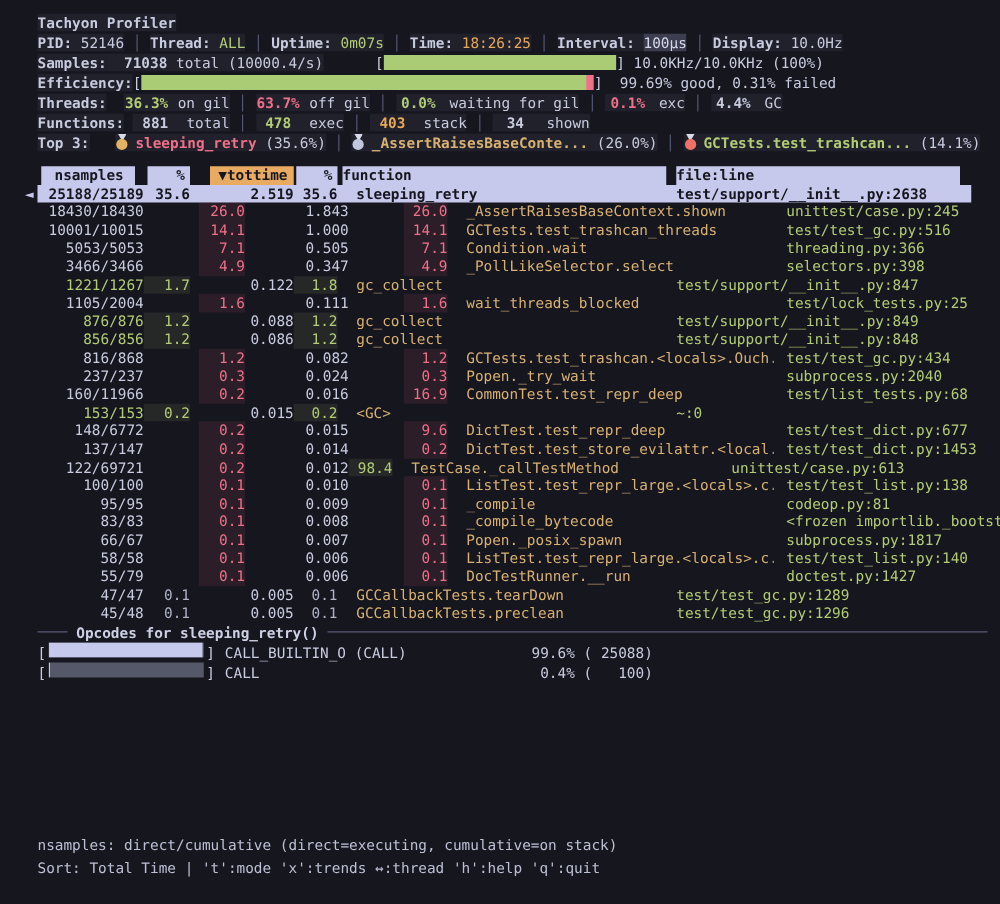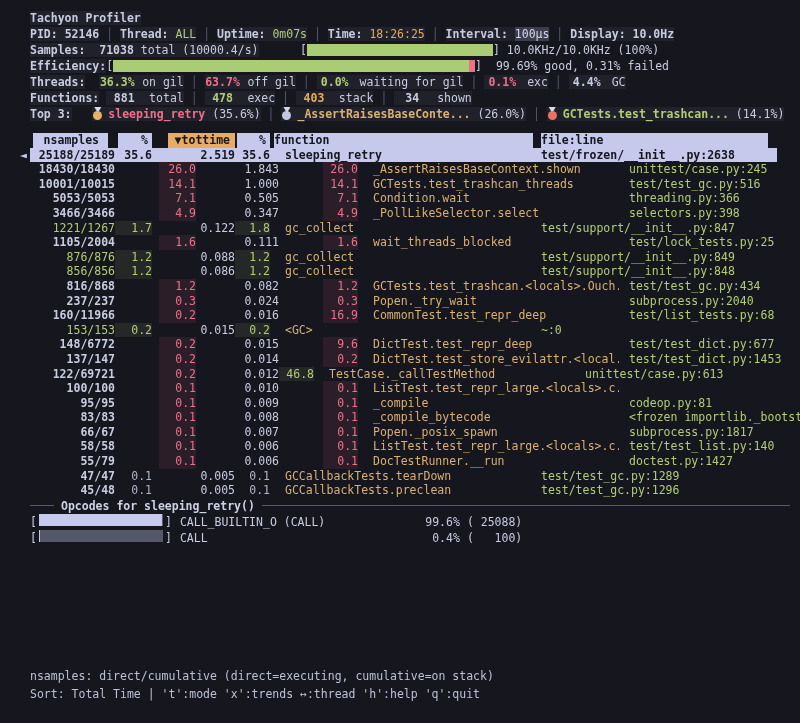--- a/index.html
+++ b/index.html
@@ -21,21 +21,21 @@
   body{background:var(--bg);}
   .screen{
     position:relative;width:800px;height:723px;background:var(--bg);
     overflow:hidden;font-family:"DejaVu Sans Mono",monospace;font-size:11.5px;
     color:var(--fg);
   }
   .line{height:16px;line-height:16px;padding-left:30px;white-space:pre;}
   .top{padding-top:10px;}
   .chip{background:var(--chip);}
   .b{font-weight:bold;}
-  .fg{color:var(--fg);font-weight:bold;} .dim{color:var(--fg-dim);}
+  .fg{color:var(--fg);} .dim{color:var(--fg-dim);}
   .green{color:var(--green);} .red{color:var(--red);}
   .orange{color:var(--orange);} .yellow{color:var(--yellow);}
   .hl{background:#3c3d4f;color:#d6d9ea;}
   .sep{color:var(--sep);}
   .num5{display:inline-block;width:36px;text-align:center;}
   .bar{display:inline-block;height:12px;vertical-align:-2px;background:var(--barempty);position:relative;overflow:hidden;}
   .bar .fill{position:absolute;left:0;top:0;bottom:0;background:#a9cc74;}
   .bar .fail{position:absolute;right:0;top:0;bottom:0;background:var(--red);}
   .medal{display:inline-block;position:relative;width:11px;height:13px;margin-right:5px;vertical-align:-2px;}
   .medal::before{content:"";position:absolute;top:0;left:2px;width:7px;height:6px;background:#d7dae8;
@@ -105,37 +105,37 @@
       <span class="h-g2"></span>
       <span class="hcell h-tt">▼tottime</span>
       <span class="h-g3"></span>
       <span class="hcell h-p2">%</span>
       <span class="h-g4"></span>
       <span class="hcell h-fn">function</span>
       <span class="h-g5"></span>
       <span class="hcell h-fl">file:line</span>
     </div>
     <div id="table-body">
-        <div class="trow sel"><span class="gutter">◄</span><span class="c-ns fg">25188/25189</span><span class="c-p1 ">35.6</span><span class="c-tt">2.519</span><span class="c-p2 ">35.6</span><span class="c-fn ">sleeping_retry</span><span class="c-fl ">test/frozen/__init__.py:2638</span></div>
+        <div class="trow sel"><span class="gutter">◄</span><span class="c-ns fg">25188/25189</span><span class="c-p1 ">35.6</span><span class="c-tt">2.519</span><span class="c-p2 ">35.6</span><span class="c-fn ">sleeping_retry</span><span class="c-fl ">test/support/__init__.py:2638</span></div>
         <div class="trow"><span class="gutter"> </span><span class="c-ns fg">18430/18430</span><span class="c-p1 red tint-red">26.0</span><span class="c-tt">1.843</span><span class="c-p2 red tint-red">26.0</span><span class="c-fn yellow">_AssertRaisesBaseContext.shown</span><span class="c-fl green">unittest/case.py:245</span></div>
         <div class="trow"><span class="gutter"> </span><span class="c-ns fg">10001/10015</span><span class="c-p1 red tint-red">14.1</span><span class="c-tt">1.000</span><span class="c-p2 red tint-red">14.1</span><span class="c-fn yellow">GCTests.test_trashcan_threads</span><span class="c-fl green">test/test_gc.py:516</span></div>
         <div class="trow"><span class="gutter"> </span><span class="c-ns fg">5053/5053</span><span class="c-p1 red tint-red">7.1</span><span class="c-tt">0.505</span><span class="c-p2 red tint-red">7.1</span><span class="c-fn yellow">Condition.wait</span><span class="c-fl green">threading.py:366</span></div>
         <div class="trow"><span class="gutter"> </span><span class="c-ns fg">3466/3466</span><span class="c-p1 red tint-red">4.9</span><span class="c-tt">0.347</span><span class="c-p2 red tint-red">4.9</span><span class="c-fn yellow">_PollLikeSelector.select</span><span class="c-fl green">selectors.py:398</span></div>
         <div class="trow"><span class="gutter"> </span><span class="c-ns green">1221/1267</span><span class="c-p1 green tint-green">1.7</span><span class="c-tt">0.122</span><span class="c-p2 green tint-green">1.8</span><span class="c-fn yellow">gc_collect</span><span class="c-fl green">test/support/__init__.py:847</span></div>
         <div class="trow"><span class="gutter"> </span><span class="c-ns fg">1105/2004</span><span class="c-p1 red tint-red">1.6</span><span class="c-tt">0.111</span><span class="c-p2 red tint-red">1.6</span><span class="c-fn yellow">wait_threads_blocked</span><span class="c-fl green">test/lock_tests.py:25</span></div>
         <div class="trow"><span class="gutter"> </span><span class="c-ns green">876/876</span><span class="c-p1 green tint-green">1.2</span><span class="c-tt">0.088</span><span class="c-p2 green tint-green">1.2</span><span class="c-fn yellow">gc_collect</span><span class="c-fl green">test/support/__init__.py:849</span></div>
         <div class="trow"><span class="gutter"> </span><span class="c-ns green">856/856</span><span class="c-p1 green tint-green">1.2</span><span class="c-tt">0.086</span><span class="c-p2 green tint-green">1.2</span><span class="c-fn yellow">gc_collect</span><span class="c-fl green">test/support/__init__.py:848</span></div>
         <div class="trow"><span class="gutter"> </span><span class="c-ns fg">816/868</span><span class="c-p1 red tint-red">1.2</span><span class="c-tt">0.082</span><span class="c-p2 red tint-red">1.2</span><span class="c-fn yellow">GCTests.test_trashcan.&lt;locals&gt;.Ouch...</span><span class="c-fl green">test/test_gc.py:434</span></div>
         <div class="trow"><span class="gutter"> </span><span class="c-ns fg">237/237</span><span class="c-p1 red tint-red">0.3</span><span class="c-tt">0.024</span><span class="c-p2 red tint-red">0.3</span><span class="c-fn yellow">Popen._try_wait</span><span class="c-fl green">subprocess.py:2040</span></div>
         <div class="trow"><span class="gutter"> </span><span class="c-ns fg">160/11966</span><span class="c-p1 red tint-red">0.2</span><span class="c-tt">0.016</span><span class="c-p2 red tint-red">16.9</span><span class="c-fn yellow">CommonTest.test_repr_deep</span><span class="c-fl green">test/list_tests.py:68</span></div>
         <div class="trow"><span class="gutter"> </span><span class="c-ns green">153/153</span><span class="c-p1 green tint-green">0.2</span><span class="c-tt">0.015</span><span class="c-p2 green tint-green">0.2</span><span class="c-fn yellow">&lt;GC&gt;</span><span class="c-fl green">~:0</span></div>
         <div class="trow"><span class="gutter"> </span><span class="c-ns fg">148/6772</span><span class="c-p1 red tint-red">0.2</span><span class="c-tt">0.015</span><span class="c-p2 red tint-red">9.6</span><span class="c-fn yellow">DictTest.test_repr_deep</span><span class="c-fl green">test/test_dict.py:677</span></div>
         <div class="trow"><span class="gutter"> </span><span class="c-ns fg">137/147</span><span class="c-p1 red tint-red">0.2</span><span class="c-tt">0.014</span><span class="c-p2 red tint-red">0.2</span><span class="c-fn yellow">DictTest.test_store_evilattr.&lt;local...</span><span class="c-fl green">test/test_dict.py:1453</span></div>
-        <div class="trow"><span class="gutter"> </span><span class="c-ns fg">122/69721</span><span class="c-p1 red tint-red">0.2</span><span class="c-tt">0.012</span><span class="c-p2 green tint-green">46.8</span><span class="c-fn yellow">TestCase._callTestMethod</span><span class="c-fl green">unittest/case.py:613</span></div>
-        <div class="trow"><span class="gutter"> </span><span class="c-ns fg">100/100</span><span class="c-p1 red tint-red">0.1</span><span class="c-tt">0.010</span><span class="c-p2 red tint-red">0.1</span><span class="c-fn yellow">ListTest.test_repr_large.&lt;locals&gt;.c...</span></div>
+        <div class="trow"><span class="gutter"> </span><span class="c-ns fg">122/69721</span><span class="c-p1 red tint-red">0.2</span><span class="c-tt">0.012</span><span class="c-p2 green tint-green">98.4</span><span class="c-fn yellow">TestCase._callTestMethod</span><span class="c-fl green">unittest/case.py:613</span></div>
+        <div class="trow"><span class="gutter"> </span><span class="c-ns fg">100/100</span><span class="c-p1 red tint-red">0.1</span><span class="c-tt">0.010</span><span class="c-p2 red tint-red">0.1</span><span class="c-fn yellow">ListTest.test_repr_large.&lt;locals&gt;.c...</span><span class="c-fl green">test/test_list.py:138</span></div>
         <div class="trow"><span class="gutter"> </span><span class="c-ns fg">95/95</span><span class="c-p1 red tint-red">0.1</span><span class="c-tt">0.009</span><span class="c-p2 red tint-red">0.1</span><span class="c-fn yellow">_compile</span><span class="c-fl green">codeop.py:81</span></div>
         <div class="trow"><span class="gutter"> </span><span class="c-ns fg">83/83</span><span class="c-p1 red tint-red">0.1</span><span class="c-tt">0.008</span><span class="c-p2 red tint-red">0.1</span><span class="c-fn yellow">_compile_bytecode</span><span class="c-fl green">&lt;frozen importlib._bootstrap_externa</span></div>
         <div class="trow"><span class="gutter"> </span><span class="c-ns fg">66/67</span><span class="c-p1 red tint-red">0.1</span><span class="c-tt">0.007</span><span class="c-p2 red tint-red">0.1</span><span class="c-fn yellow">Popen._posix_spawn</span><span class="c-fl green">subprocess.py:1817</span></div>
         <div class="trow"><span class="gutter"> </span><span class="c-ns fg">58/58</span><span class="c-p1 red tint-red">0.1</span><span class="c-tt">0.006</span><span class="c-p2 red tint-red">0.1</span><span class="c-fn yellow">ListTest.test_repr_large.&lt;locals&gt;.c...</span><span class="c-fl green">test/test_list.py:140</span></div>
         <div class="trow"><span class="gutter"> </span><span class="c-ns fg">55/79</span><span class="c-p1 red tint-red">0.1</span><span class="c-tt">0.006</span><span class="c-p2 red tint-red">0.1</span><span class="c-fn yellow">DocTestRunner.__run</span><span class="c-fl green">doctest.py:1427</span></div>
         <div class="trow"><span class="gutter"> </span><span class="c-ns fg">47/47</span><span class="c-p1 dim">0.1</span><span class="c-tt">0.005</span><span class="c-p2 dim">0.1</span><span class="c-fn yellow">GCCallbackTests.tearDown</span><span class="c-fl green">test/test_gc.py:1289</span></div>
         <div class="trow"><span class="gutter"> </span><span class="c-ns fg">45/48</span><span class="c-p1 dim">0.1</span><span class="c-tt">0.005</span><span class="c-p2 dim">0.1</span><span class="c-fn yellow">GCCallbackTests.preclean</span><span class="c-fl green">test/test_gc.py:1296</span></div>
       </div>
   </div>
 

